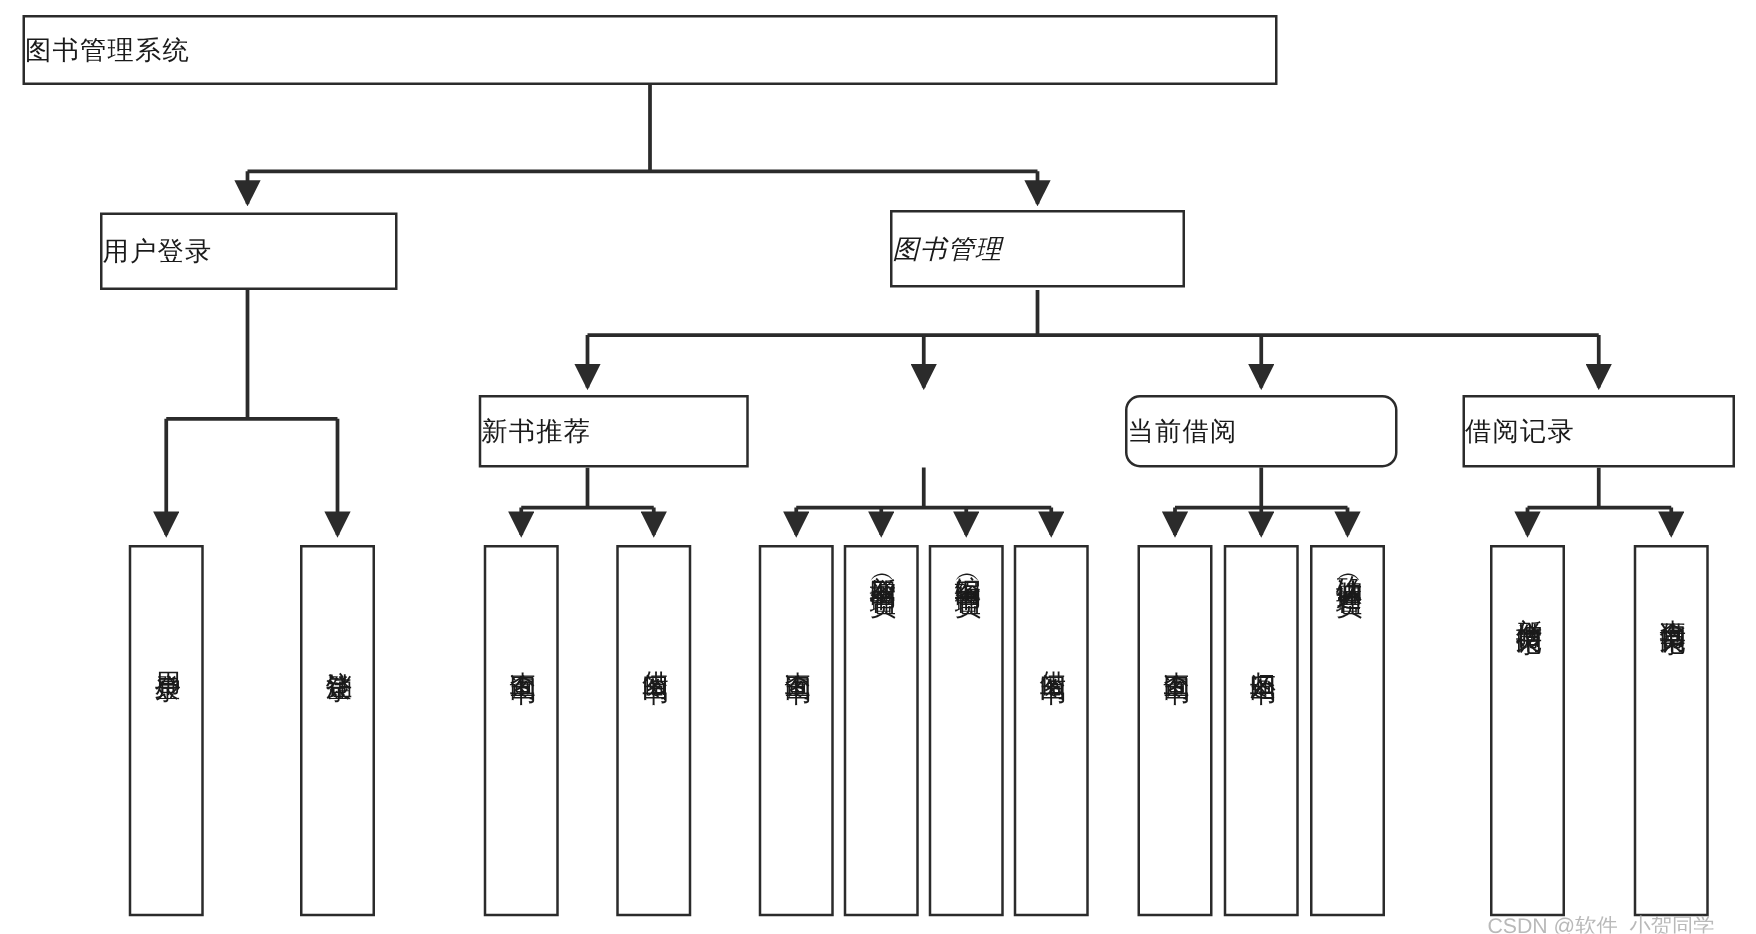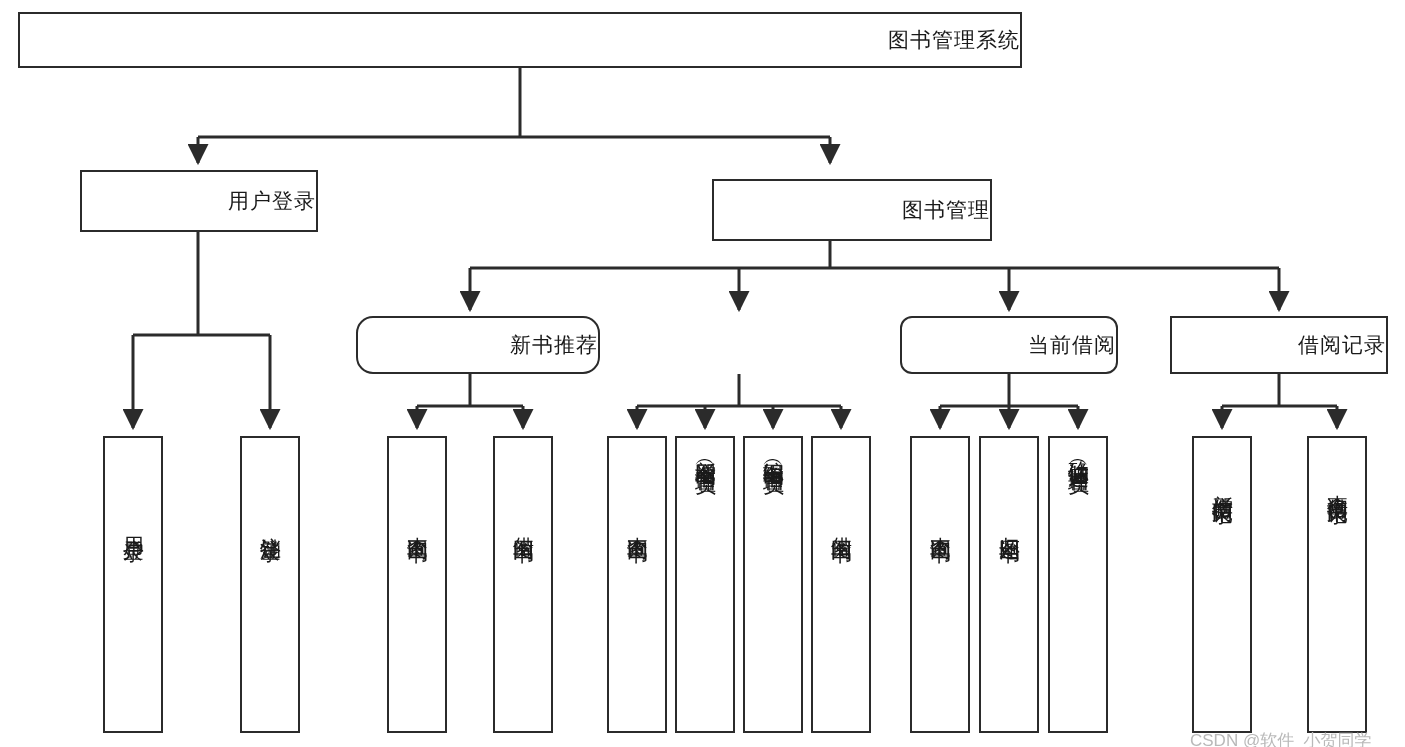--- a/index.html
+++ b/index.html
@@ -24,21 +24,21 @@
     width: 1405px;
     height: 747px;
   }
   .node {
     position: absolute;
     box-sizing: border-box;
     border: 2px solid #2b2b2b;
     background: #ffffff;
     display: flex;
     align-items: center;
-    justify-content: flex-end;
+    justify-content: flex-start;
     color: #1a1a1a;
   }
   .node.horiz {
     font-size: 21px;
     letter-spacing: 1px;
   }
   .node.leaf {
     align-items: flex-start;
     justify-content: center;
     padding-top: 6px;
@@ -124,31 +124,31 @@
     </g>
   </svg>
 
   <div class="node horiz" style="left:18px; top:12px; width:1004px; height:56px;">
     <span>图书管理系统</span>
   </div>
 
   <div class="node horiz" style="left:80px; top:170px; width:238px; height:62px;">
     <span>用户登录</span>
   </div>
-  <div class="node horiz" style="left:712px; top:179px; width:280px; height:62px;">
+  <div class="node horiz" style="left:712px; top:168px; width:236px; height:62px;font-style:italic;">
     <span>图书管理</span>
   </div>
 
-  <div class="node horiz" style="left:356px; top:316px; width:244px; height:58px;border-radius:17px;">
+  <div class="node horiz" style="left:383px; top:316px; width:216px; height:58px;">
     <span>新书推荐</span>
   </div>
   <div class="node horiz" style="left:900px; top:316px; width:218px; height:58px;border-radius:12px;">
     <span>当前借阅</span>
   </div>
-  <div class="node horiz" style="left:1170px; top:316px; width:218px; height:58px;padding-left:48px;">
+  <div class="node horiz" style="left:1170px; top:316px; width:218px; height:58px;">
     <span>借阅记录</span>
   </div>
 
   <div class="node leaf leaf-mid" style="left:103px; top:436px; width:60px; height:297px;">
     <span class="vtext">用户登录</span>
   </div>
   <div class="node leaf leaf-mid" style="left:240px; top:436px; width:60px; height:297px;">
     <span class="vtext">注销登录</span>
   </div>
 

